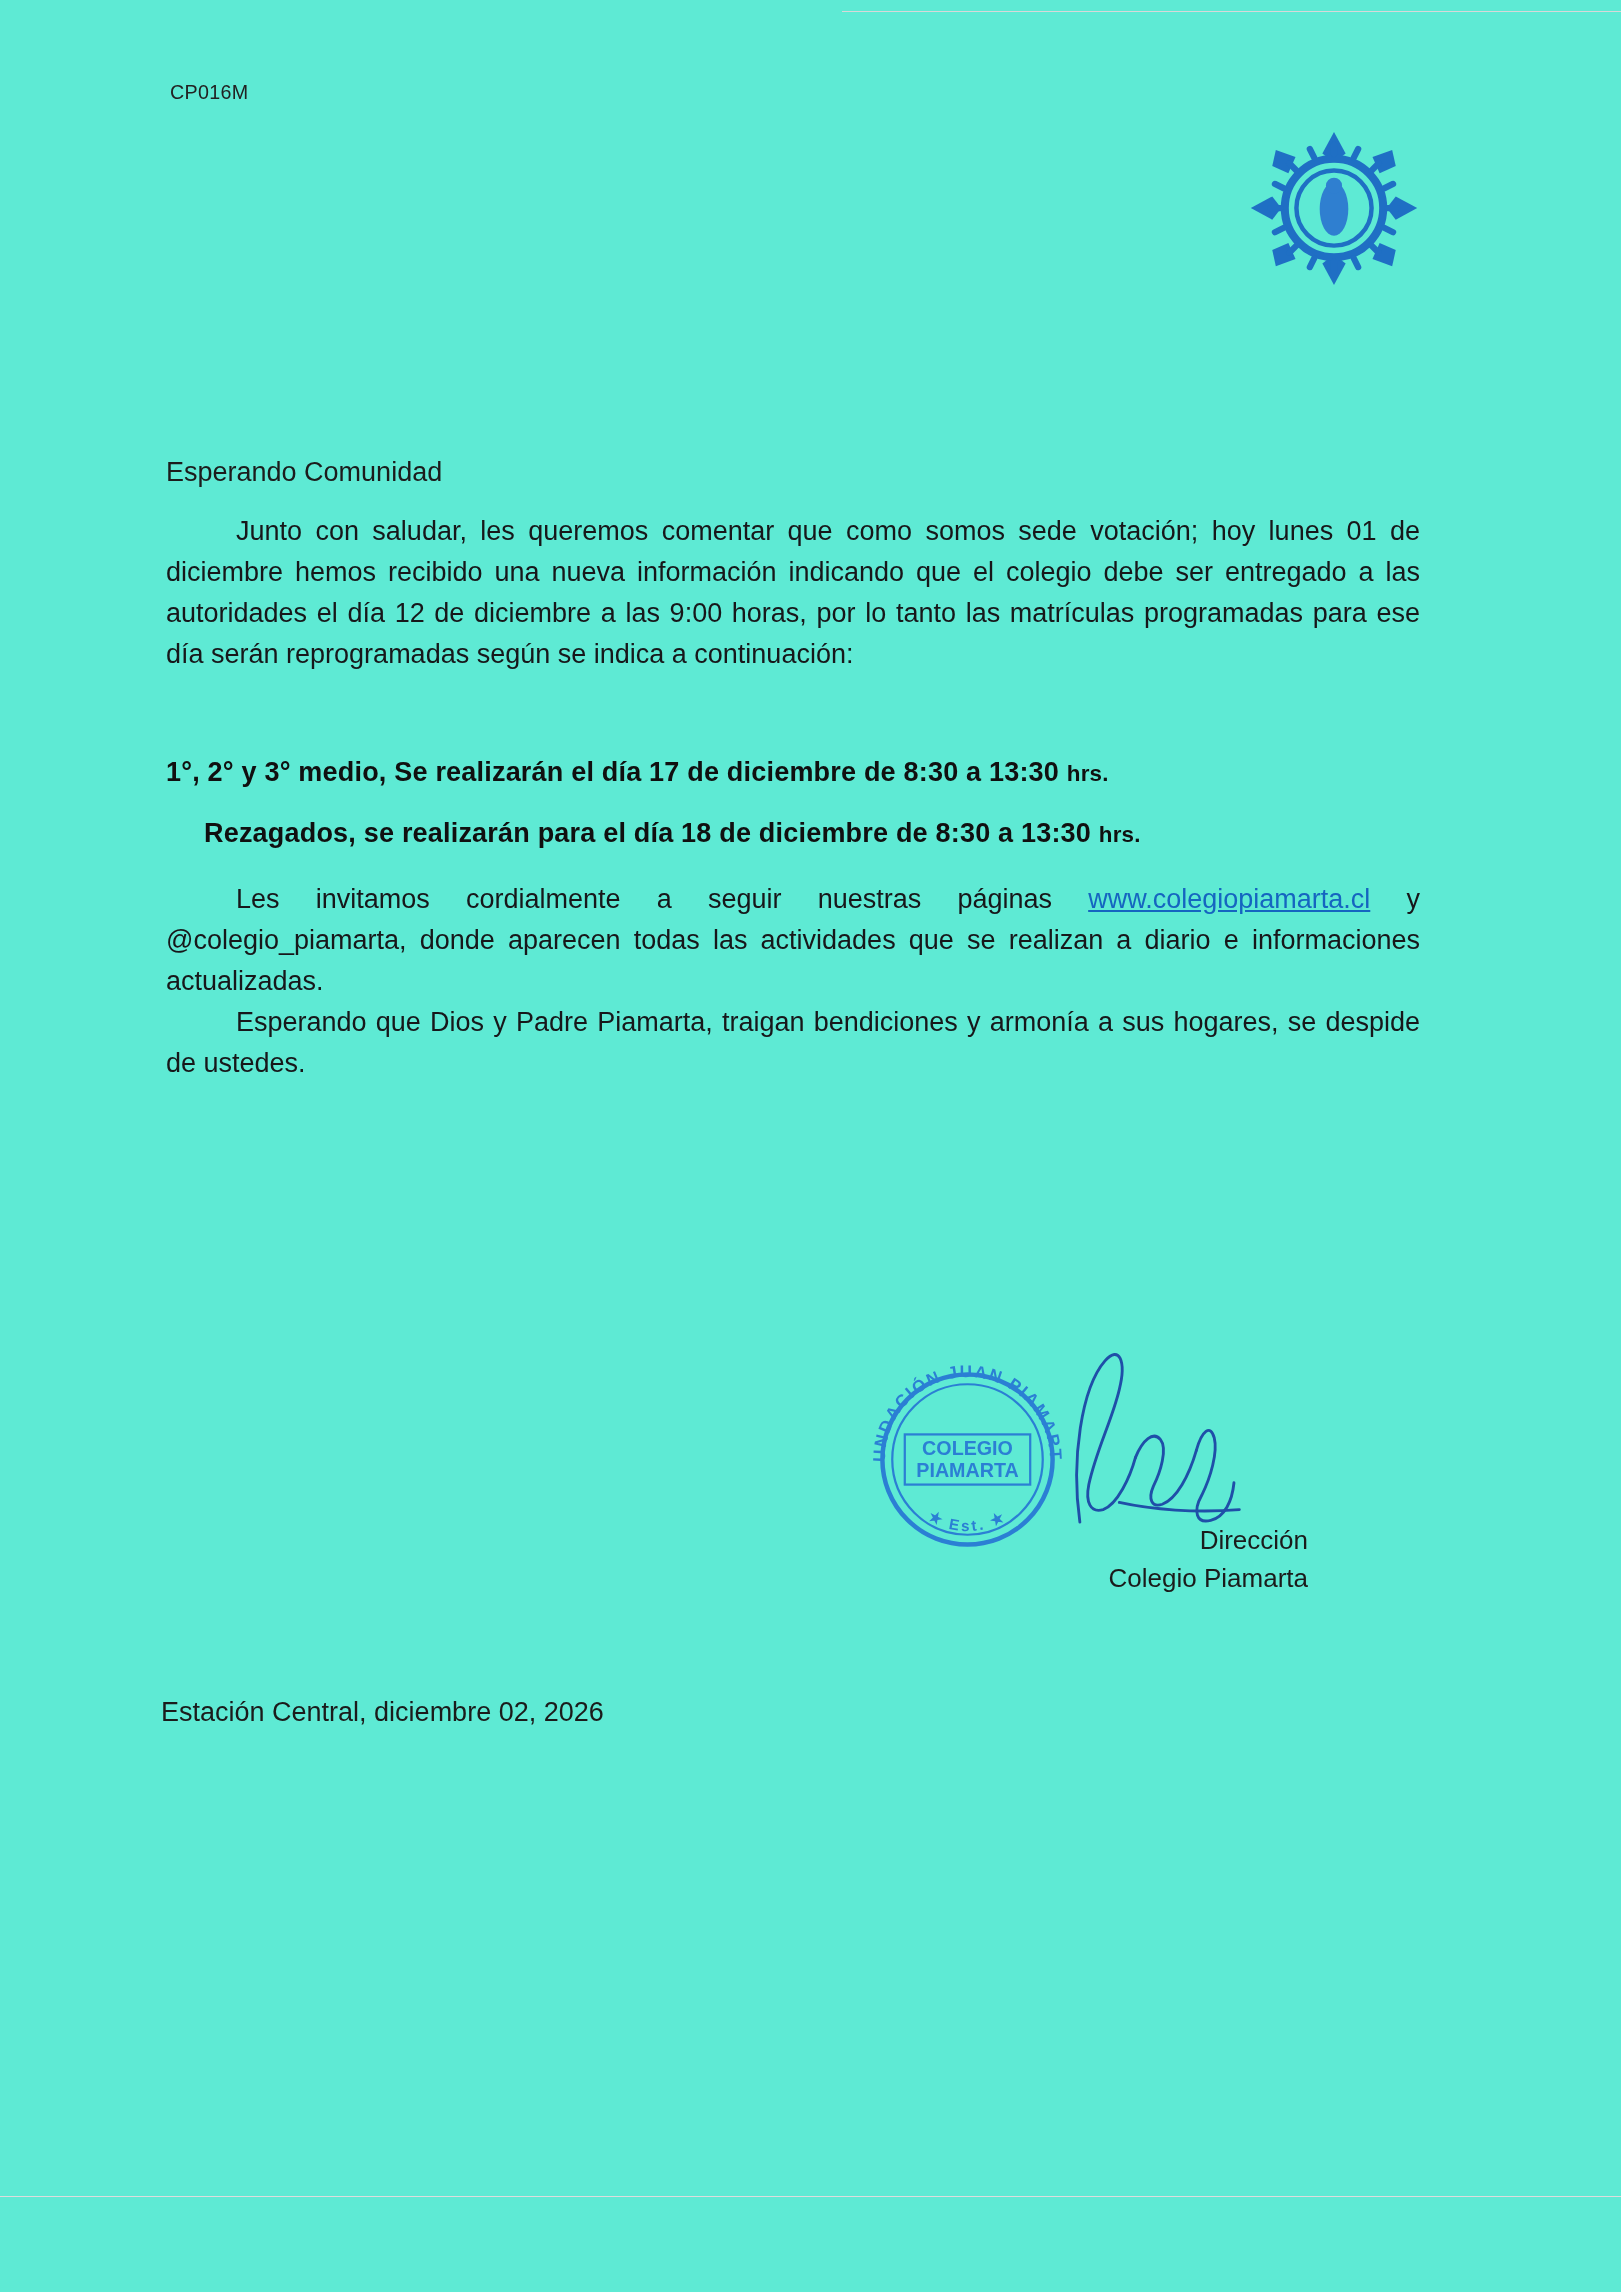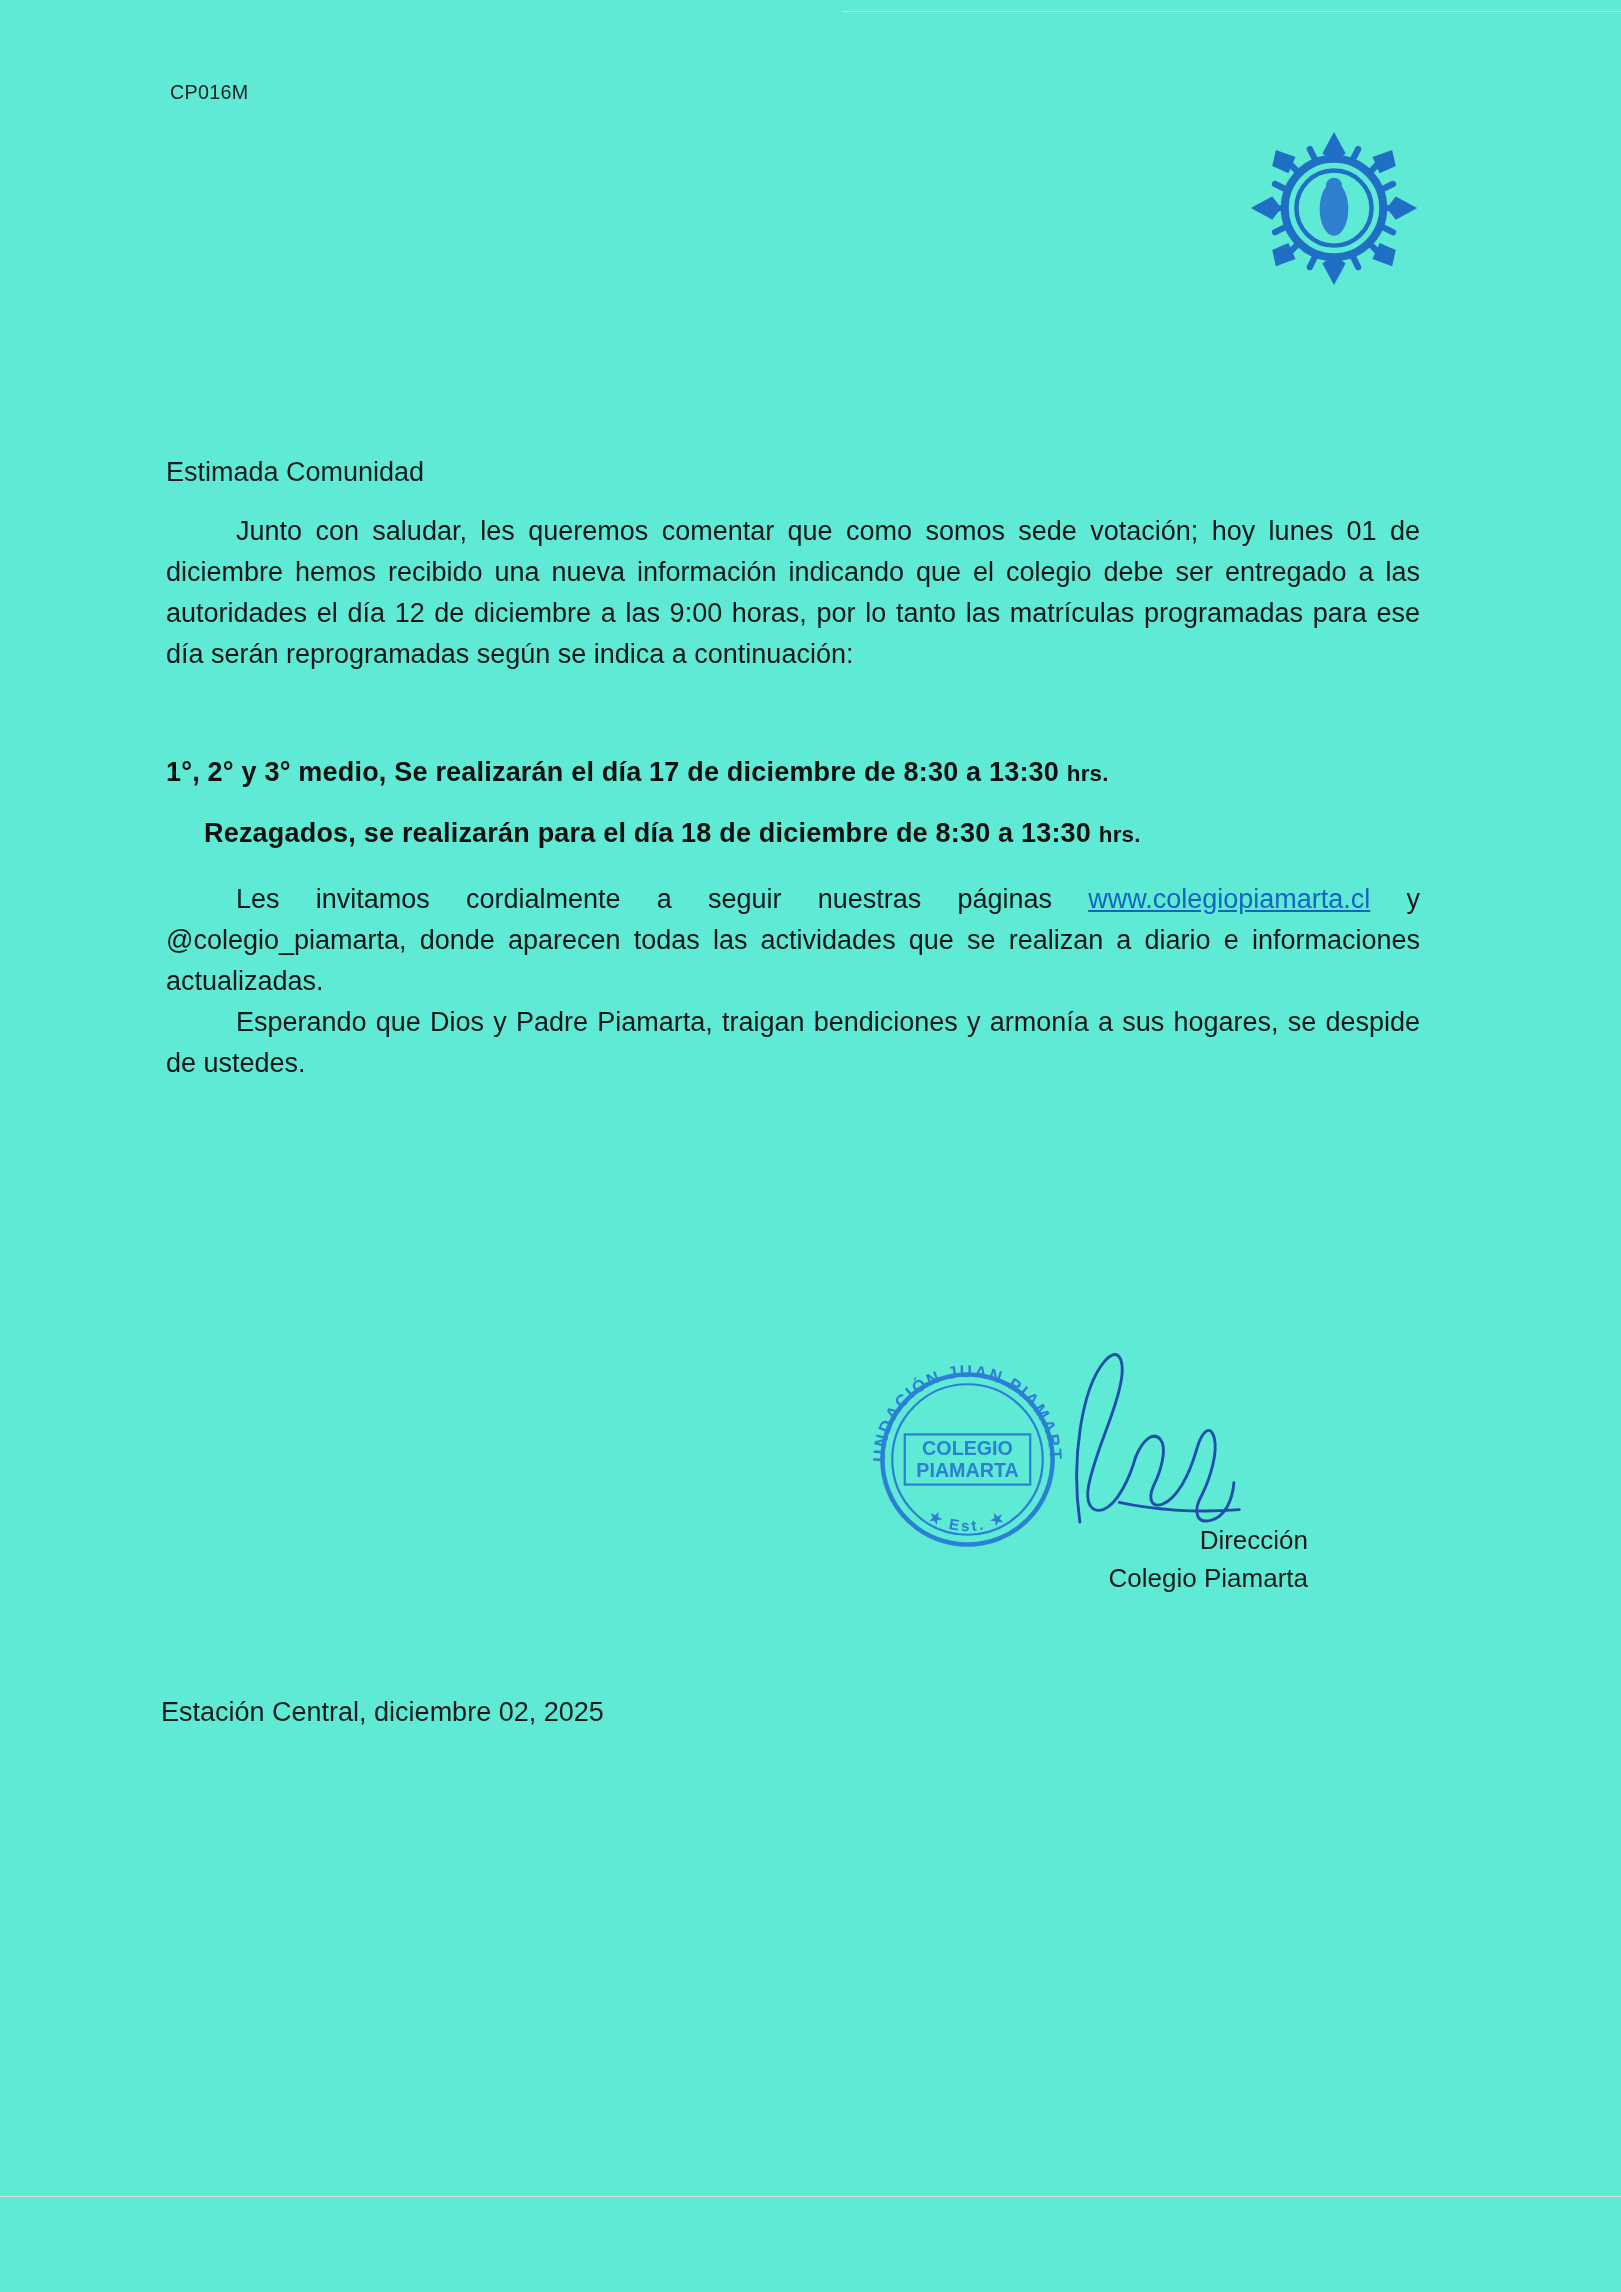--- a/index.html
+++ b/index.html
@@ -190,21 +190,21 @@
         <circle cx="95" cy="87" r="42" fill="none" stroke="#1f6fc4" stroke-width="5"></circle>
 
         <ellipse cx="95" cy="88" rx="16" ry="30" fill="#2f7fd0"></ellipse>
         <circle cx="95" cy="62" r="9" fill="#2f7fd0"></circle>
       </g>
     </svg>
   </div>
 
   <div class="letter">
 
-    <div class="greeting">Estimada Comunidad</div>
+    <div class="greeting">Esperando Comunidad</div>
 
     <p class="para indent">Junto con saludar, les queremos comentar que como somos sede votación; hoy lunes 01 de diciembre hemos recibido una nueva información indicando que el colegio debe ser entregado a las autoridades el día 12 de diciembre a las 9:00 horas, por lo tanto las matrículas programadas para ese día serán reprogramadas según se indica a continuación:</p>
 
     <div class="bold-block">
       <div class="bold-line">
         <span>1°, 2° y 3° medio, Se realizarán el día 17 de diciembre de 8:30 a 13:30</span>
         <span class="small">hrs.</span>
       </div>
       <div class="bold-line second">
         <span>Rezagados, se realizarán para el día 18 de diciembre de 8:30 a 13:30</span>
@@ -253,16 +253,16 @@
         </g>
       </svg>
     </div>
 
     <div class="sign-label">
       <div>Dirección</div>
       <div>Colegio Piamarta</div>
     </div>
   </div>
 
-  <div class="place-date">Estación Central, diciembre 02, 2025</div>
+  <div class="place-date">Estación Central, diciembre 02, 2026</div>
 
 </div>
 
 
 </body></html>

